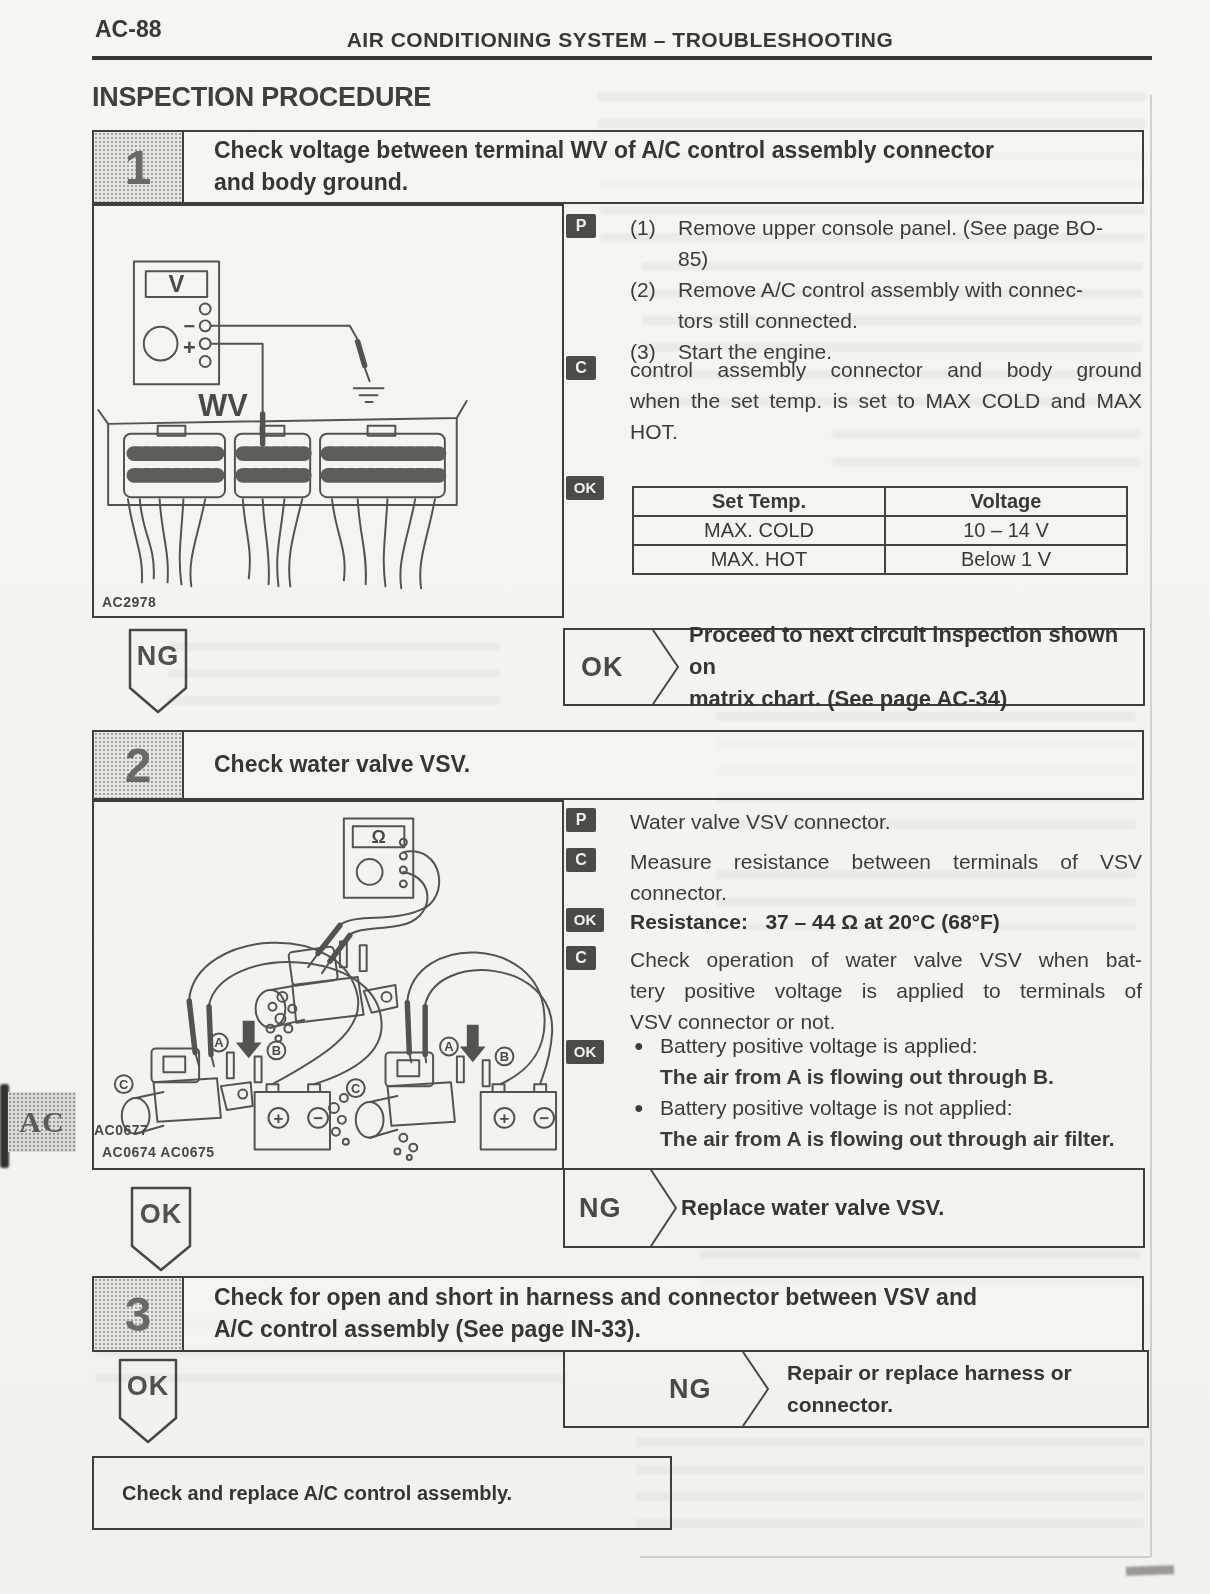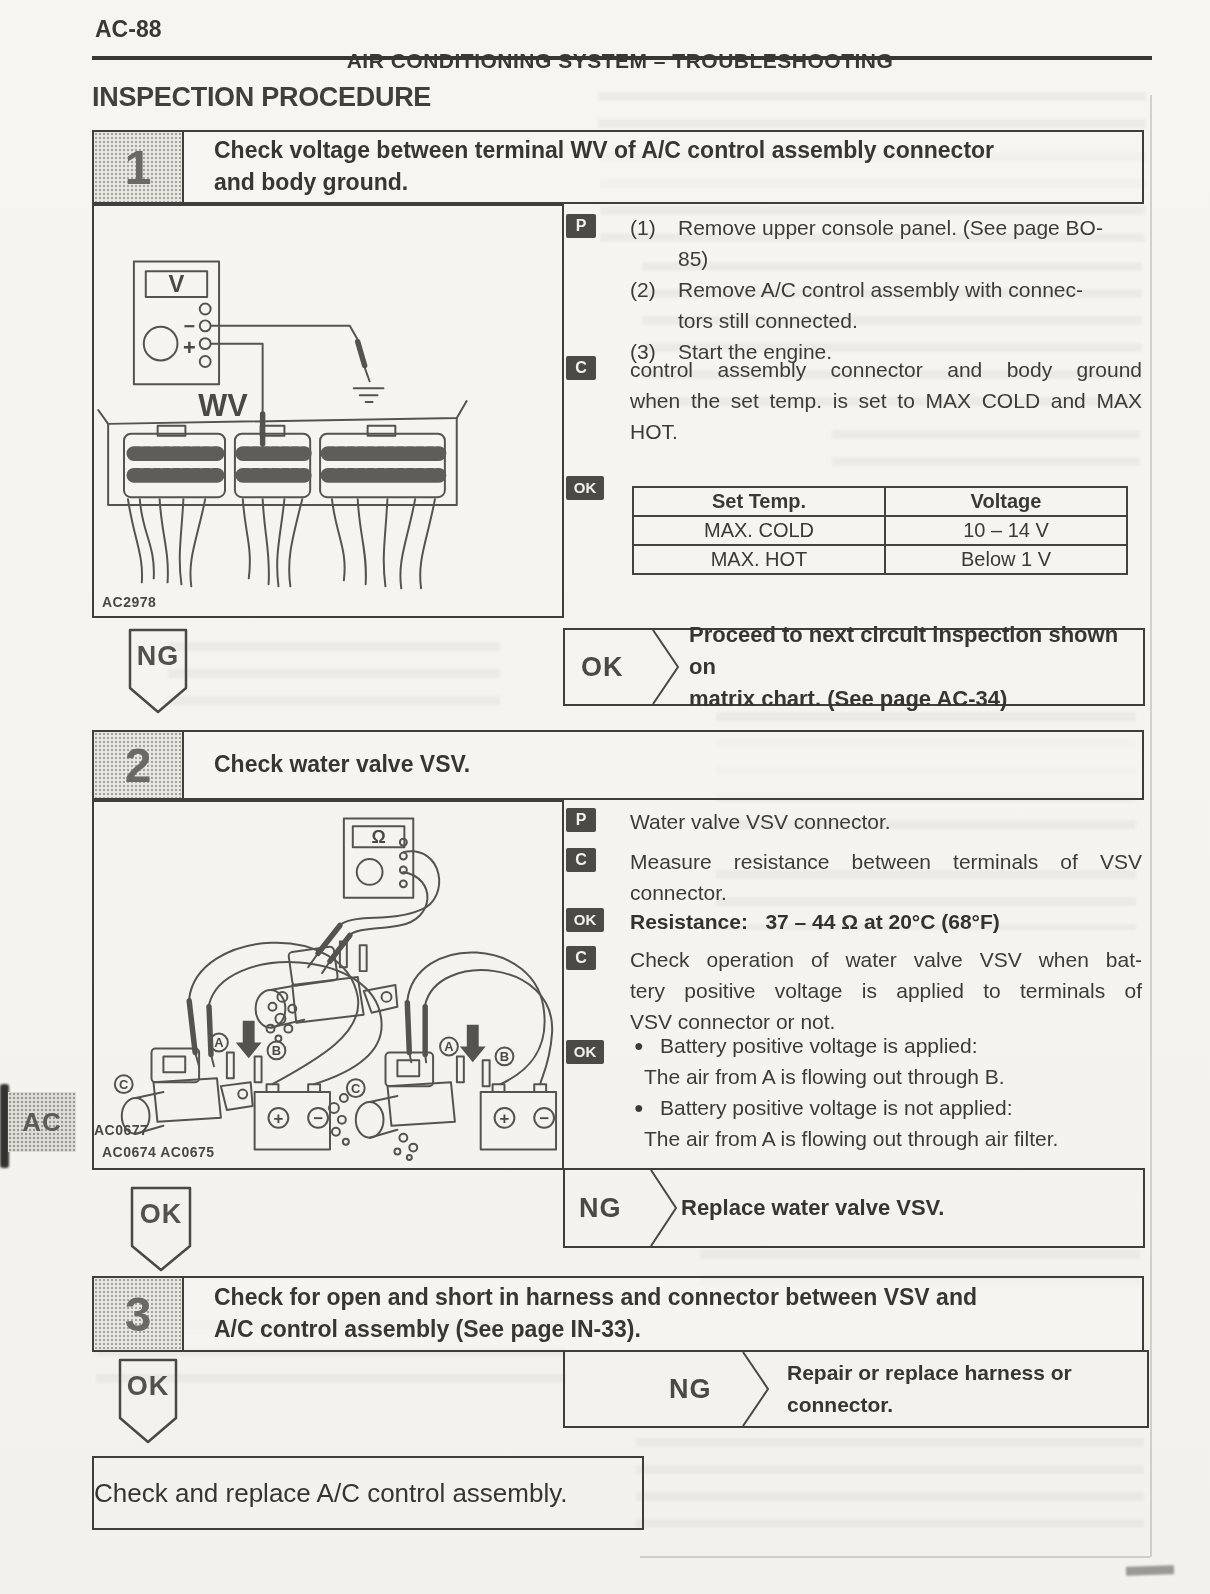--- a/index.html
+++ b/index.html
@@ -7,21 +7,21 @@
         background:linear-gradient(180deg,#f6f5f1 0%,#f4f3ef 60%,#f2f1ec 100%);
         font-family:"Liberation Sans",sans-serif;color:#3c3a37;}
   .abs{position:absolute;}
   .z{z-index:2;}
   
   .ghost{position:absolute;z-index:1;opacity:.5;filter:blur(1.2px);
          background:repeating-linear-gradient(180deg, rgba(128,124,116,.15) 0 9px, rgba(128,124,116,0) 9px 27px);}
   .vline-ghost{position:absolute;z-index:1;background:rgba(120,117,110,.28);}
   
   .pagenum{font-size:23px;font-weight:bold;color:#3a3835;}
-  .doctitle{font-size:21px;font-weight:bold;letter-spacing:.5px;color:#3a3835;text-align:center;margin-top:21px;}
+  .doctitle{font-size:21px;font-weight:bold;letter-spacing:.5px;color:#3a3835;text-align:center;}
   .rule{background:#393733;}
   .section-heading{font-size:27px;font-weight:bold;letter-spacing:-.3px;color:#413f3b;}
   
   .stepbox{position:absolute;border:2px solid #403e3a;display:flex;z-index:2;background:rgba(246,245,241,.6);}
   .numcell{width:88px;flex:0 0 88px;border-right:2px solid #403e3a;display:flex;align-items:center;justify-content:center;
            background-color:#e8e6e1;
            background-image:radial-gradient(circle, rgba(104,102,97,.55) 1px, transparent 1.35px);
            background-size:4px 4px;
            font-size:48px;font-weight:bold;color:#6b6965;}
   .steptitle{display:flex;flex-direction:column;justify-content:center;padding:6px 10px 6px 30px;
@@ -34,40 +34,40 @@
        border-radius:2px;font-size:16px;width:30px;height:24px;line-height:24px;}
   .tag.ok{width:38px;font-size:15px;}
   .bodytext{position:absolute;z-index:2;font-size:21px;line-height:31px;color:#3d3b38;}
   .jline{display:block;width:512px;text-align:justify;text-align-last:justify;white-space:nowrap;}
   .lline{display:block;}
   .boldline{font-weight:bold;color:#34322f;white-space:pre;}
   .prep-item{display:flex;}
   .prep-marker{flex:0 0 48px;}
   .bullet-row{display:flex;}
   .bullet-dot{flex:0 0 26px;font-size:16px;line-height:31px;}
-  .bullet-cont{margin-left:10px;}
+  .bullet-cont{margin-left:26px;font-weight:bold;}
   
   table.spec{border-collapse:collapse;z-index:2;position:absolute;background:transparent;padding-left:38px;}
   table.spec th, table.spec td{border:2px solid #44423e;text-align:center;font-size:20px;color:#3b3936;padding:0;height:27px;}
   table.spec th{font-weight:bold;}
   
   .flowbox{position:absolute;border:2px solid #403e3a;z-index:2;}
   .flowlabel{position:absolute;top:50%;transform:translateY(-50%);font-size:27px;font-weight:bold;color:#4b4946;letter-spacing:1px;}
   .chev{position:absolute;top:0;}
   .flowtext{position:absolute;top:50%;transform:translateY(-50%);font-weight:bold;font-size:22px;color:#37352f;line-height:32px;}
   .pent{position:absolute;z-index:2;}
   .pentlabel{position:absolute;top:13px;left:0;width:100%;text-align:center;font-size:27px;font-weight:bold;color:#53514d;letter-spacing:1px;}
   .finalbox{position:absolute;border:2px solid #403e3a;z-index:2;display:flex;align-items:center;
-            font-size:26px;font-weight:normal;color:#37352f;}
+            font-size:20px;font-weight:bold;color:#37352f;padding-left:28px;}
   
   .sidetab{position:absolute;z-index:3;display:flex;align-items:center;justify-content:center;
            background-color:#dddbd6;
            background-image:radial-gradient(circle, rgba(96,94,90,.55) 1px, transparent 1.35px);
            background-size:4px 4px;
-           font-size:26px;font-weight:bold;color:#5d5b57;letter-spacing:1px;}
+           font-size:30px;font-weight:bold;color:#5d5b57;letter-spacing:1px;font-family:Liberation Serif, serif;}
   .binding-smudge{position:absolute;z-index:3;background:#343230;border-radius:3px;filter:blur(1px);}
   svg text{font-family:"Liberation Sans",sans-serif;fill:#4b4945;font-weight:bold;}
   svg .ln{fill:none;stroke:#55534e;stroke-width:2;stroke-linecap:round;stroke-linejoin:round;}
   svg .thick{stroke-width:5.5;}
   svg .pins{stroke:#5f5d57;}
   .corner-smudge{position:absolute;z-index:2;background:rgba(70,66,60,.5);filter:blur(1.2px);transform:rotate(-2deg);}
 </style>
 </head>
 <body>
 

